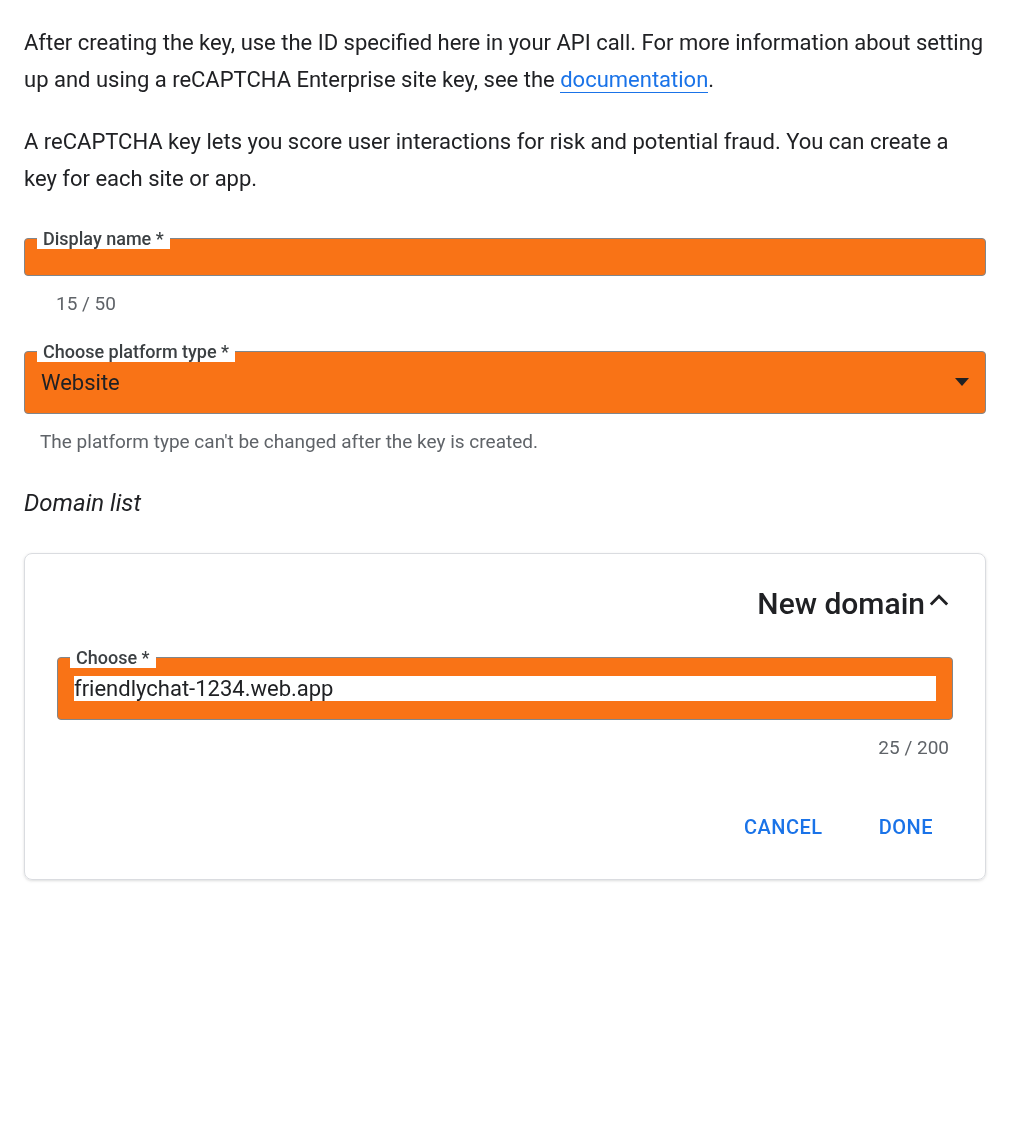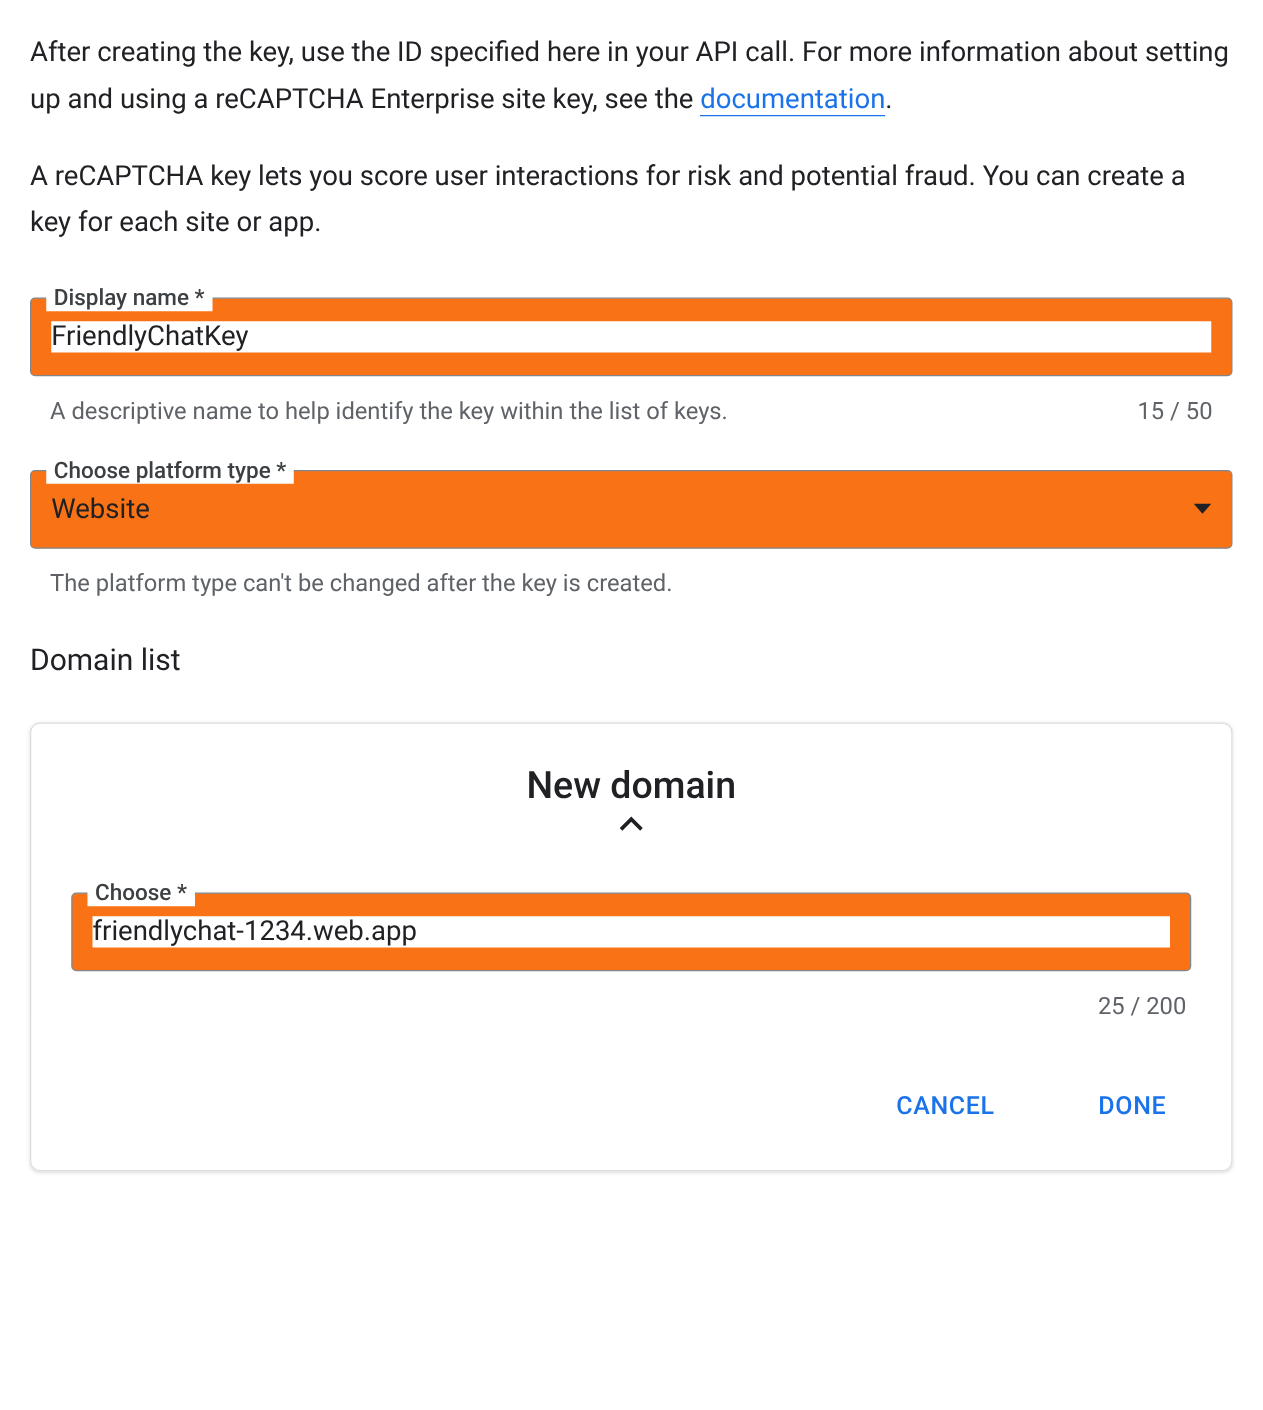--- a/index.html
+++ b/index.html
@@ -77,45 +77,45 @@
       padding: 8px 16px 0 16px;
       margin-bottom: 36px;
     }
     .helper-text { flex: 1; }
     .char-count { white-space: nowrap; margin-left: 16px; }
     .section-title {
       font-size: 24px;
       font-weight: 400;
       color: #202124;
       margin-bottom: 36px;
+      font-style: italic;
     }
     .card {
       border: 1px solid #dadce0;
       border-radius: 8px;
       padding: 32px;
       box-shadow: 0 1px 2px rgba(60,64,67,.1), 0 1px 3px 1px rgba(60,64,67,.05);
     }
     .card-header {
       display: flex;
       justify-content: flex-end;
       align-items: center;
       margin-bottom: 36px;
-      flex-direction: column;
     }
     .card-title {
       font-size: 30px;
       font-weight: 500;
       color: #202124;
     }
     .chevron-up-icon svg { width: 28px; height: 28px; }
     .card .helper-row { margin-bottom: 48px; padding-left: 4px; padding-right: 4px; align-items: center; }
     .card-actions {
       display: flex;
       justify-content: flex-end;
-      gap: 75px;
+      gap: 48px;
       padding-right: 16px;
     }
     .text-button {
       background: none;
       border: none;
       font-family: inherit;
       font-size: 20px;
       font-weight: 500;
       letter-spacing: 0.5px;
       color: #1a73e8;
@@ -130,25 +130,23 @@
 <div class="intro">
   <p>
     <span>After creating the key, use the ID specified here in your API call. For more information about setting up and using a reCAPTCHA Enterprise site key, see the </span><a class="link">documentation</a><span>.</span>
   </p>
   <p>A reCAPTCHA key lets you score user interactions for risk and potential fraud. You can create a key for each site or app.</p>
 </div>
 
 <div class="field-container">
   <div class="field-outline">
     <span class="field-label">Display name *</span>
-    <input class="field-input" type="text" value="FriendlyChatKey" style="">
   </div>
 </div>
 <div class="helper-row">
-  <span class="helper-text">A descriptive name to help identify the key within the list of keys.</span>
   <span class="char-count">15 / 50</span>
 </div>
 
 <div class="field-container">
   <div class="field-outline cursor-pointer">
     <span class="field-label">Choose platform type *</span>
     <div class="select-row">
       <span class="select-value">Website</span>
       <span class="dropdown-icon"></span>
     </div>

